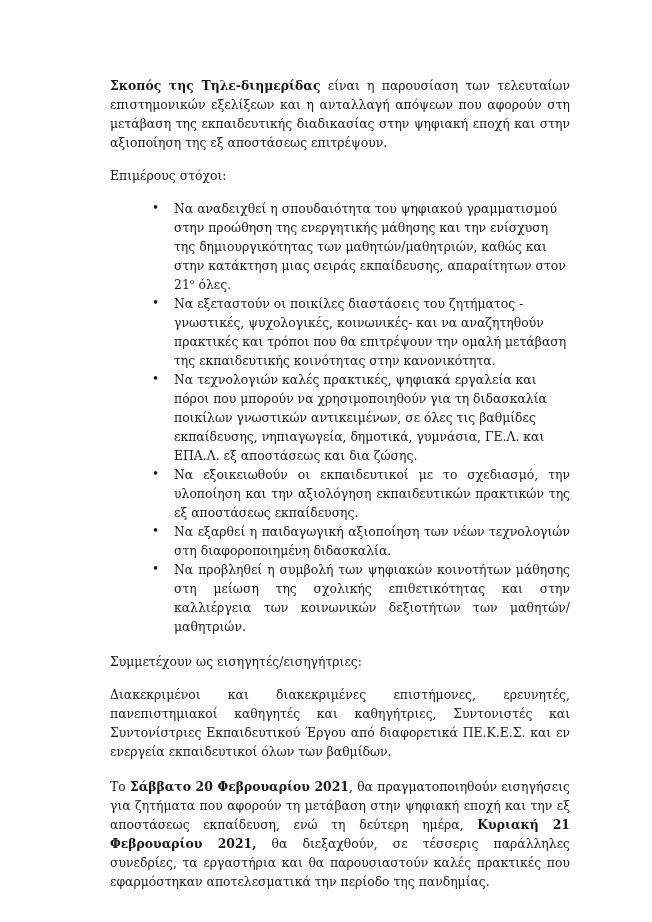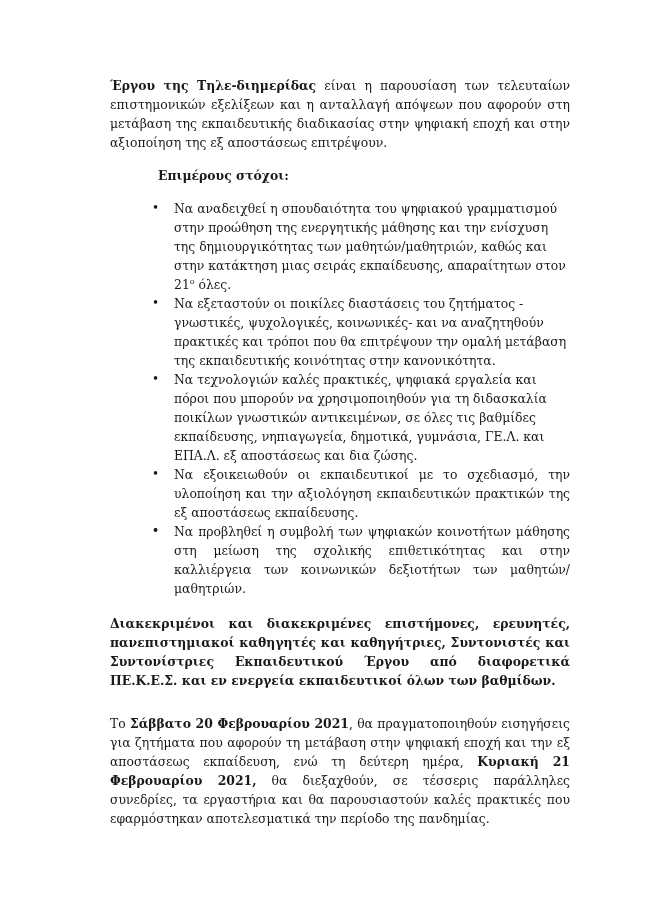--- a/index.html
+++ b/index.html
@@ -4,42 +4,42 @@
   <style>
     html, body { margin: 0; padding: 0; background: #ffffff; }
     body { width: 652px; height: 922px; position: relative; overflow: hidden; }
     .page {
       position: absolute; left: 110px; top: 76px; width: 460px;
       font-family: "DejaVu Serif", "Liberation Serif", serif;
       font-size: 12.4px; line-height: 19px; color: #1a1a1a;
     }
     p { margin: 0; text-align: justify; }
     .intro { margin-bottom: 14px; }
-    .heading { font-weight: bold; margin-bottom: 14px; margin-left: 48px; }
+    .heading { font-weight: normal; margin-bottom: 14px; }
     b { font-weight: bold; }
     ul.goals {
       list-style: none; margin: 0 0 16px 0; padding: 0 0 0 64px;
     }
     ul.goals li {
       position: relative; padding-left: 0; margin: 0; text-align: left;
     }
     ul.goals li.just { text-align: justify; }
     .bullet {
       position: absolute; left: -22px; top: 0; font-size: 12px;
     }
     sup { font-size: 8px; line-height: 0; }
-    .speakers { margin-bottom: 24px; font-weight: bold; }
+    .speakers { margin-bottom: 16px; }
     .schedule { }
   </style>
 </head>
 <body>
 
 <div class="page">
 
-  <p class="intro"><b>Έργου της Τηλε-διημερίδας</b><span> είναι η παρουσίαση των τελευταίων επιστημονικών εξελίξεων και η ανταλλαγή απόψεων που αφορούν στη μετάβαση της εκπαιδευτικής διαδικασίας στην ψηφιακή εποχή και στην αξιοποίηση της  εξ αποστάσεως επιτρέψουν.</span></p>
+  <p class="intro"><b>Σκοπός της Τηλε-διημερίδας</b><span> είναι η παρουσίαση των τελευταίων επιστημονικών εξελίξεων και η ανταλλαγή απόψεων που αφορούν στη μετάβαση της εκπαιδευτικής διαδικασίας στην ψηφιακή εποχή και στην αξιοποίηση της  εξ αποστάσεως επιτρέψουν.</span></p>
 
   <p class="heading">Επιμέρους στόχοι:</p>
 
   <ul class="goals">
     <li>
       <span class="bullet">•</span>
       <span>Να αναδειχθεί η σπουδαιότητα του ψηφιακού γραμματισμού στην προώθηση της ενεργητικής μάθησης και την ενίσχυση της δημιουργικότητας των μαθητών/μαθητριών, καθώς και στην κατάκτηση μιας σειράς εκπαίδευσης, απαραίτητων στον </span><span>21</span><sup>ο</sup><span> όλες.</span>
     </li>
     <li>
       <span class="bullet">•</span>
@@ -48,25 +48,27 @@
     <li>
       <span class="bullet">•</span>
       <span>Να τεχνολογιών καλές πρακτικές, ψηφιακά εργαλεία και πόροι που μπορούν να χρησιμοποιηθούν για τη διδασκαλία ποικίλων γνωστικών αντικειμένων, σε όλες τις βαθμίδες εκπαίδευσης, νηπιαγωγεία, δημοτικά, γυμνάσια, ΓΕ.Λ. και ΕΠΑ.Λ. εξ αποστάσεως και δια ζώσης.</span>
     </li>
     <li class="just">
       <span class="bullet">•</span>
       <span>Να εξοικειωθούν οι εκπαιδευτικοί με το σχεδιασμό, την υλοποίηση και την αξιολόγηση εκπαιδευτικών πρακτικών της εξ αποστάσεως εκπαίδευσης.</span>
     </li>
     <li class="just">
       <span class="bullet">•</span>
+      <span>Να εξαρθεί η παιδαγωγική αξιοποίηση των νέων τεχνολογιών στη διαφοροποιημένη διδασκαλία.</span>
     </li>
     <li class="just">
       <span class="bullet">•</span>
       <span>Να προβληθεί η συμβολή  των ψηφιακών κοινοτήτων μάθησης στη μείωση της σχολικής επιθετικότητας και στην καλλιέργεια των κοινωνικών δεξιοτήτων των μαθητών/μαθητριών.</span>
     </li>
   </ul>
 
+  <p class="heading">Συμμετέχουν ως εισηγητές/εισηγήτριες:</p>
 
   <p class="speakers">Διακεκριμένοι και διακεκριμένες επιστήμονες, ερευνητές, πανεπιστημιακοί καθηγητές και καθηγήτριες, Συντονιστές και Συντονίστριες Εκπαιδευτικού Έργου από διαφορετικά ΠΕ.Κ.Ε.Σ. και εν ενεργεία εκπαιδευτικοί όλων των βαθμίδων.</p>
 
   <p class="schedule"><span>Το </span><b>Σάββατο 20 Φεβρουαρίου 2021</b><span>, θα πραγματοποιηθούν εισηγήσεις για ζητήματα που αφορούν τη μετάβαση στην ψηφιακή εποχή και την εξ αποστάσεως εκπαίδευση, ενώ τη δεύτερη ημέρα, </span><b>Κυριακή 21 Φεβρουαρίου 2021,</b><span> θα διεξαχθούν, σε τέσσερις παράλληλες συνεδρίες, τα εργαστήρια και θα παρουσιαστούν καλές πρακτικές που εφαρμόστηκαν αποτελεσματικά την περίοδο της πανδημίας.</span></p>
 
 </div>
 
 </body></html>

